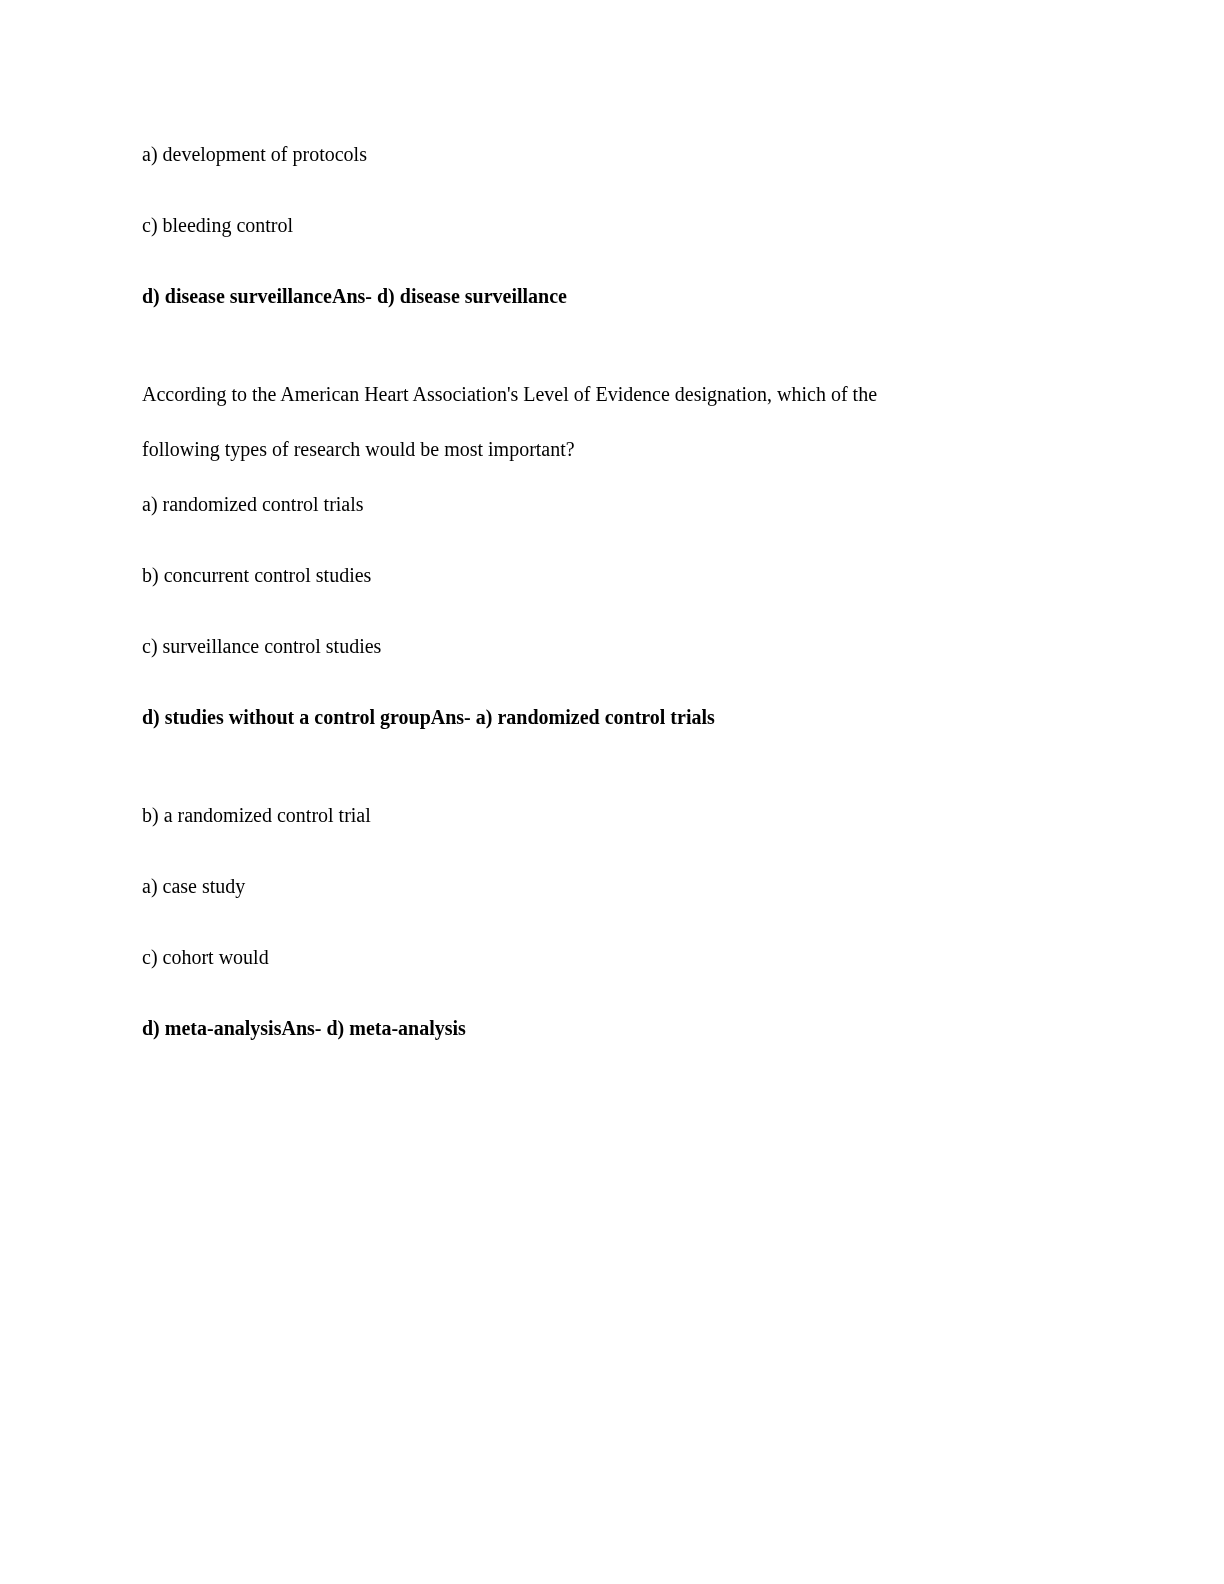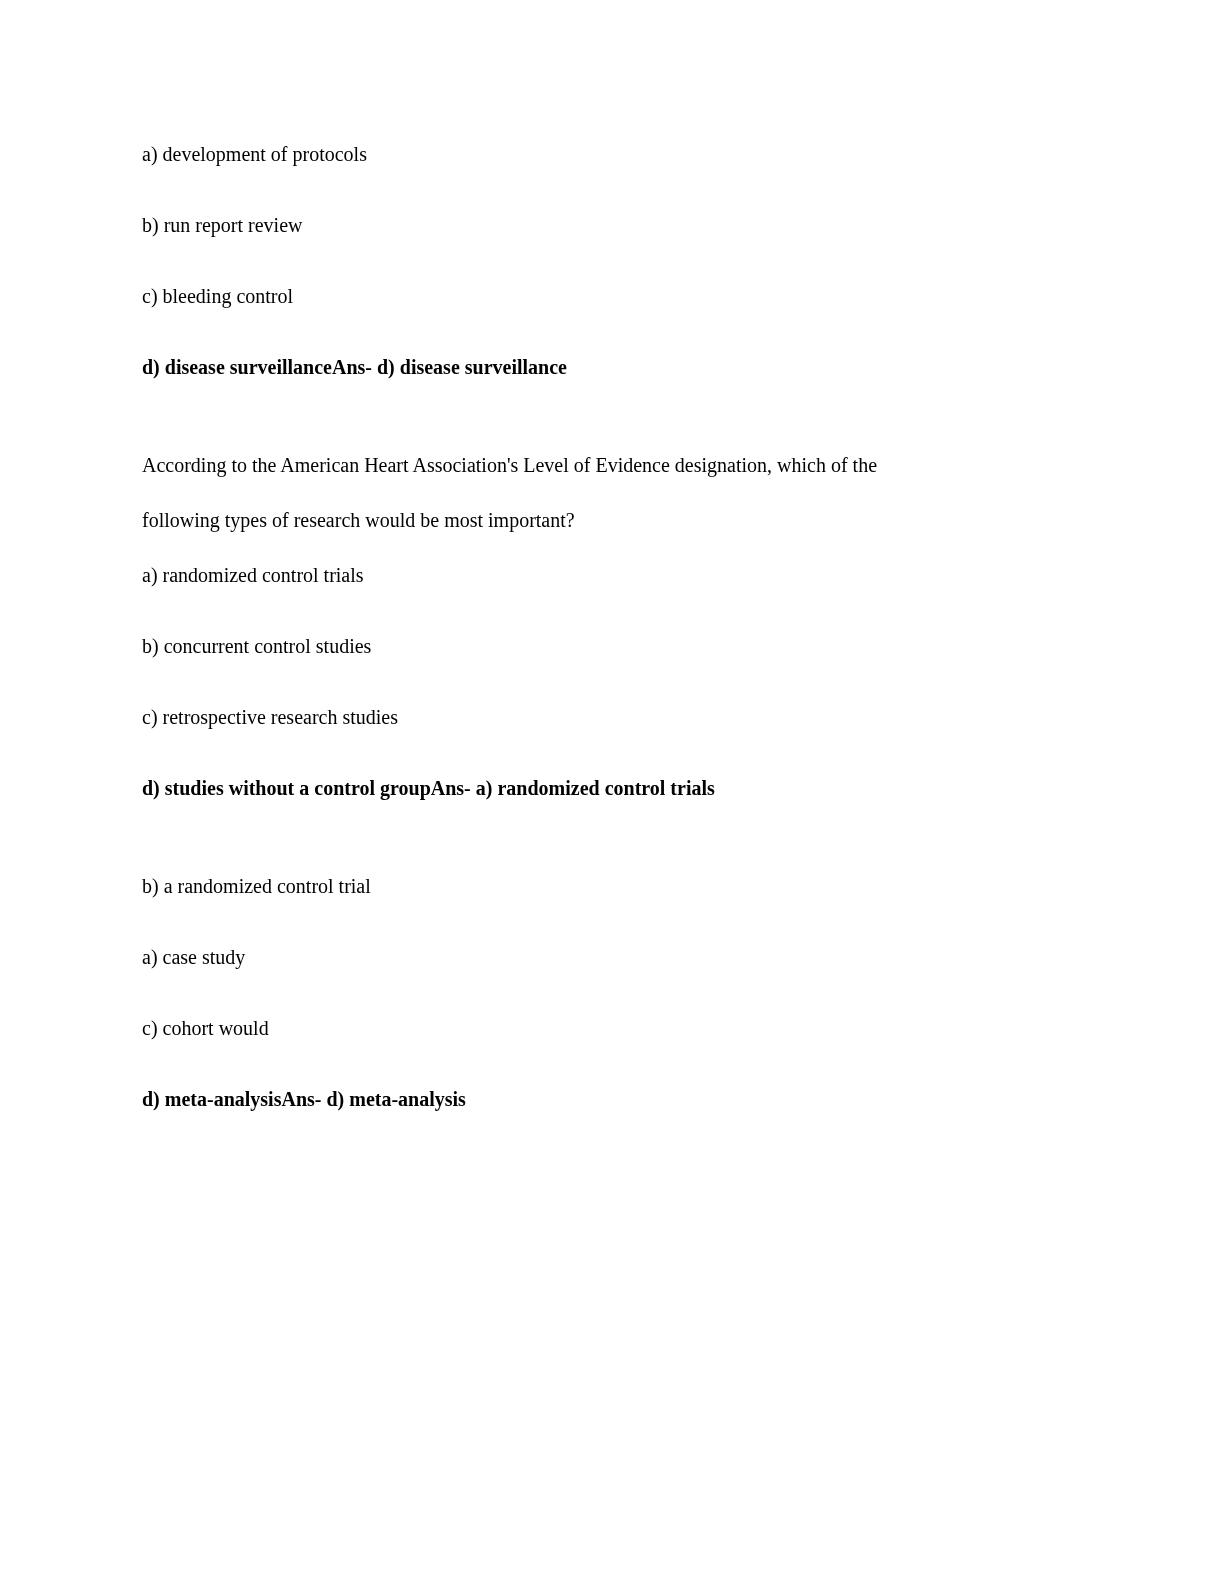--- a/index.html
+++ b/index.html
@@ -41,33 +41,32 @@
     font-weight: bold;
   }
 </style>
 </head>
 <body>
 
 <div class="page">
 
   <div class="section">
     <p class="opt">a) development of protocols</p>
-    <p class="opt">b) run report review</p>
     <p class="opt">c) bleeding control</p>
     <p class="opt">d) disease surveillanceAns- d) disease surveillance</p>
   </div>
 
   <div class="section">
     <div class="question-block">
       <p class="q-line">According to the American Heart Association's Level of Evidence designation, which of the</p>
       <p class="q-line">following types of research would be most important?</p>
     </div>
     <p class="opt">a) randomized control trials</p>
     <p class="opt">b) concurrent control studies</p>
-    <p class="opt">c) retrospective research studies</p>
+    <p class="opt">c) surveillance control studies</p>
     <p class="opt">d) studies without a control groupAns- a) randomized control trials</p>
   </div>
 
   <div class="section">
     <p class="opt">b) a randomized control trial</p>
     <p class="opt">a) case study</p>
     <p class="opt">c) cohort would</p>
     <p class="opt">d) meta-analysisAns- d) meta-analysis</p>
   </div>
 

